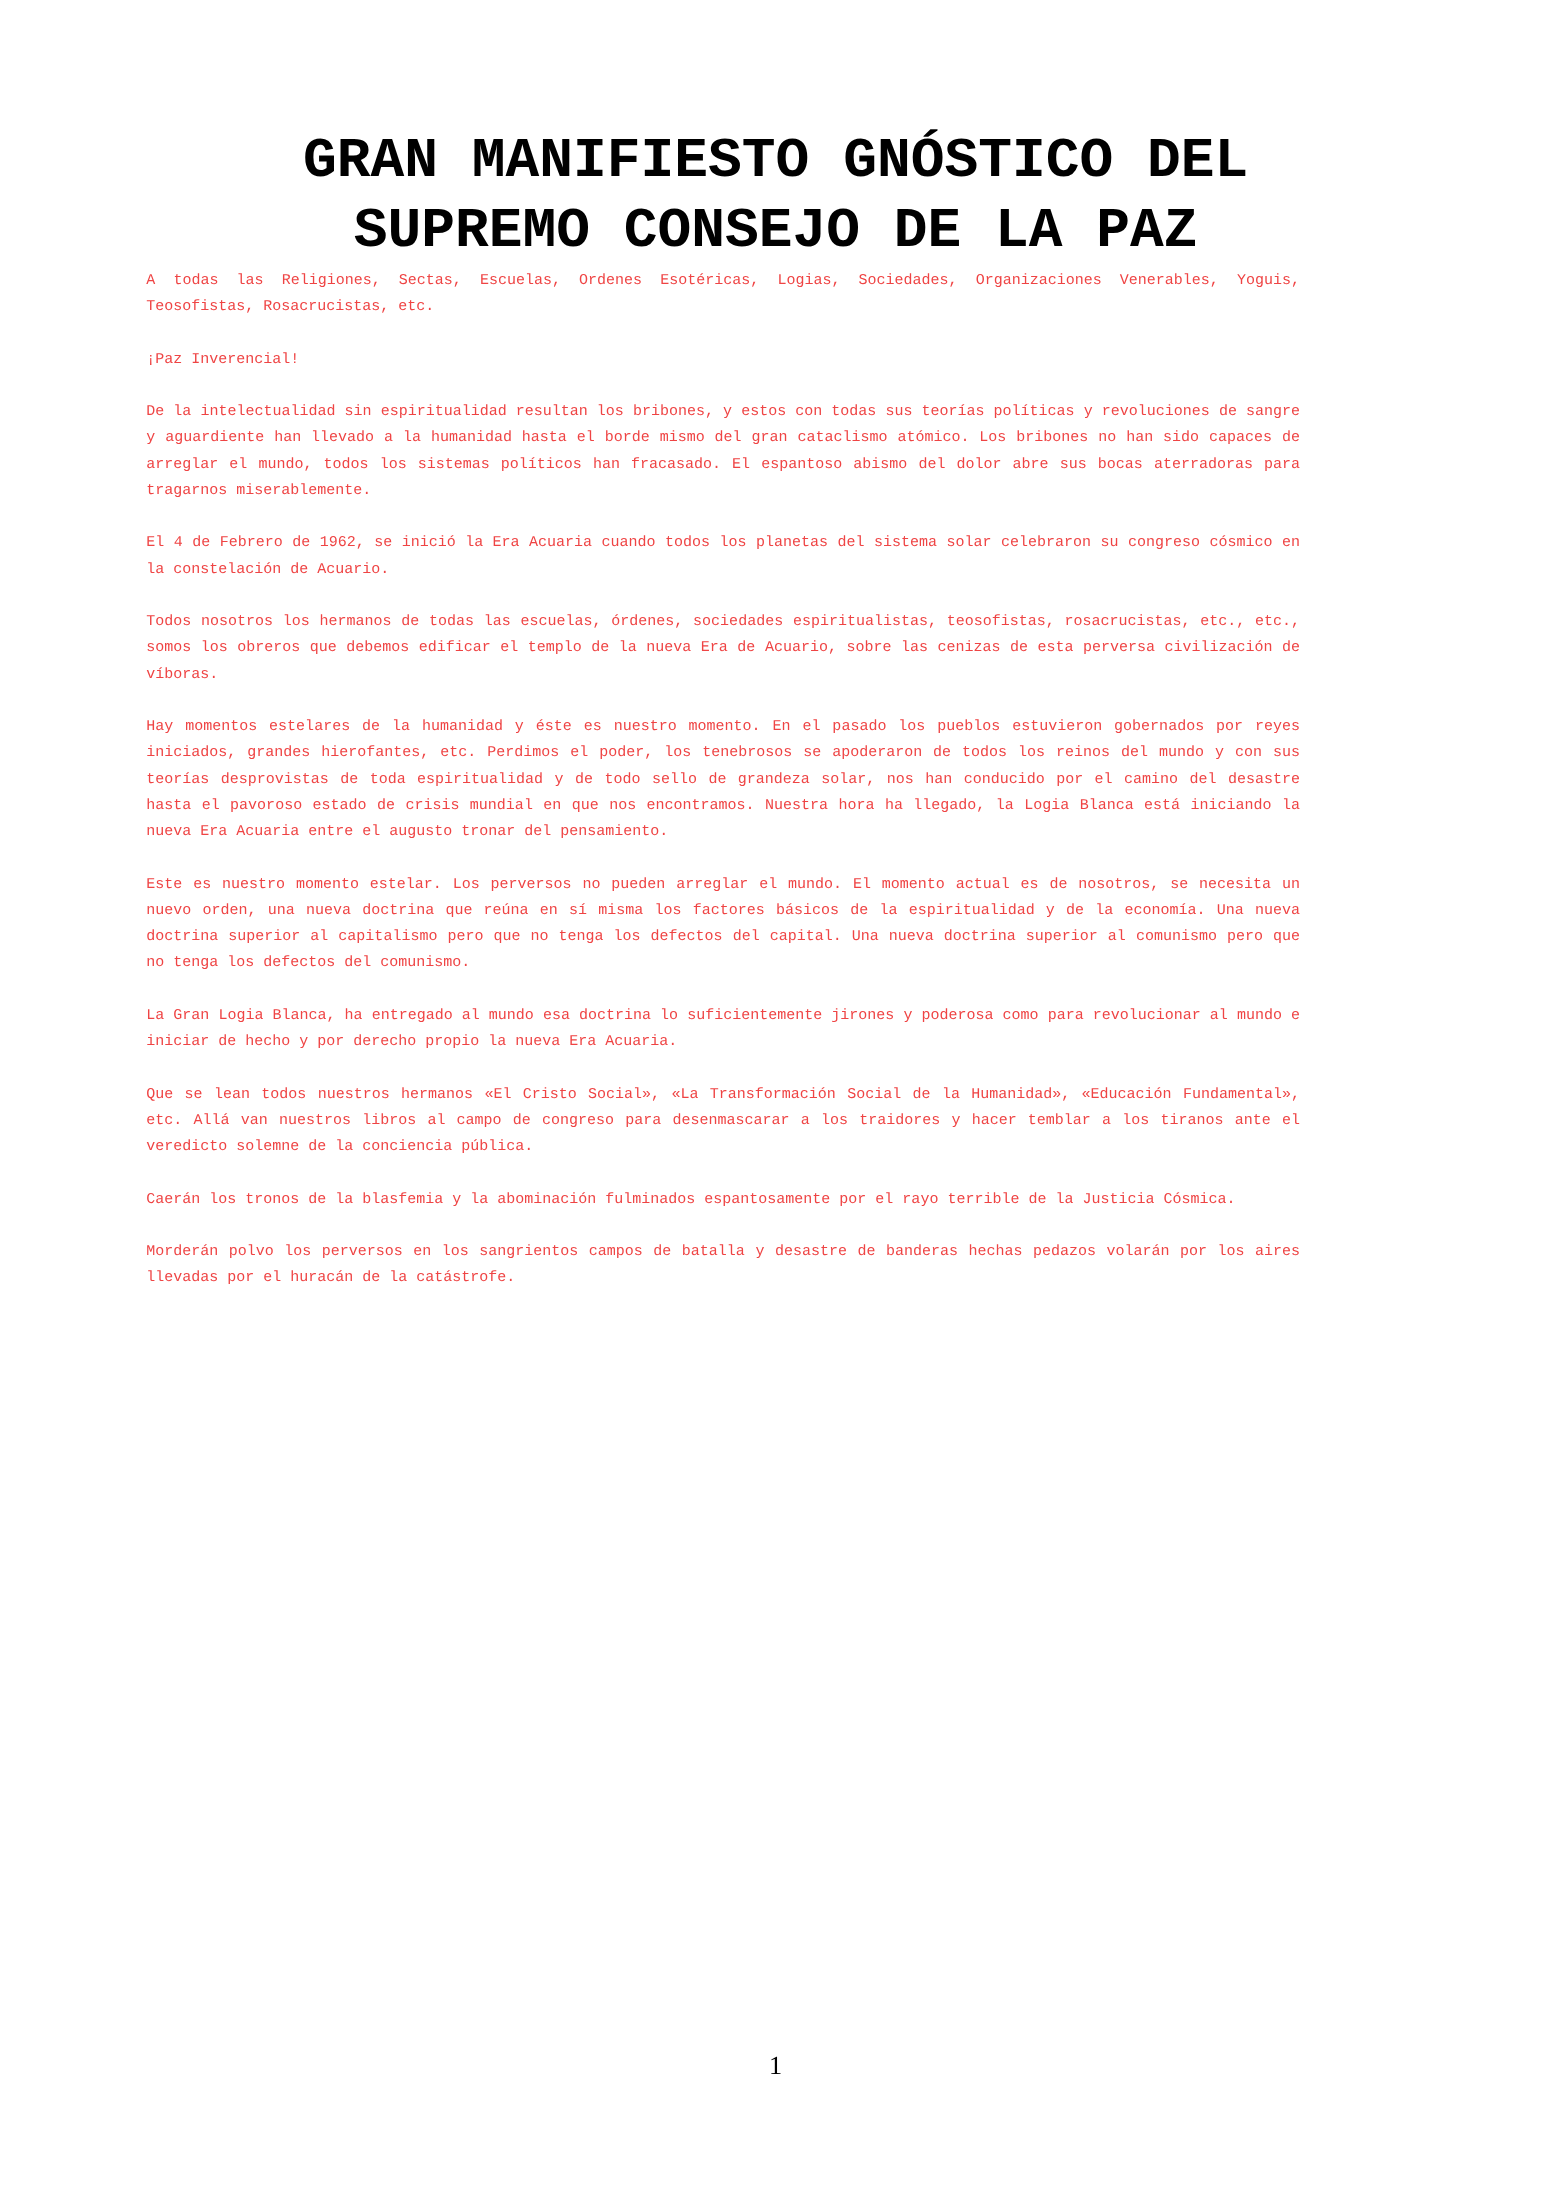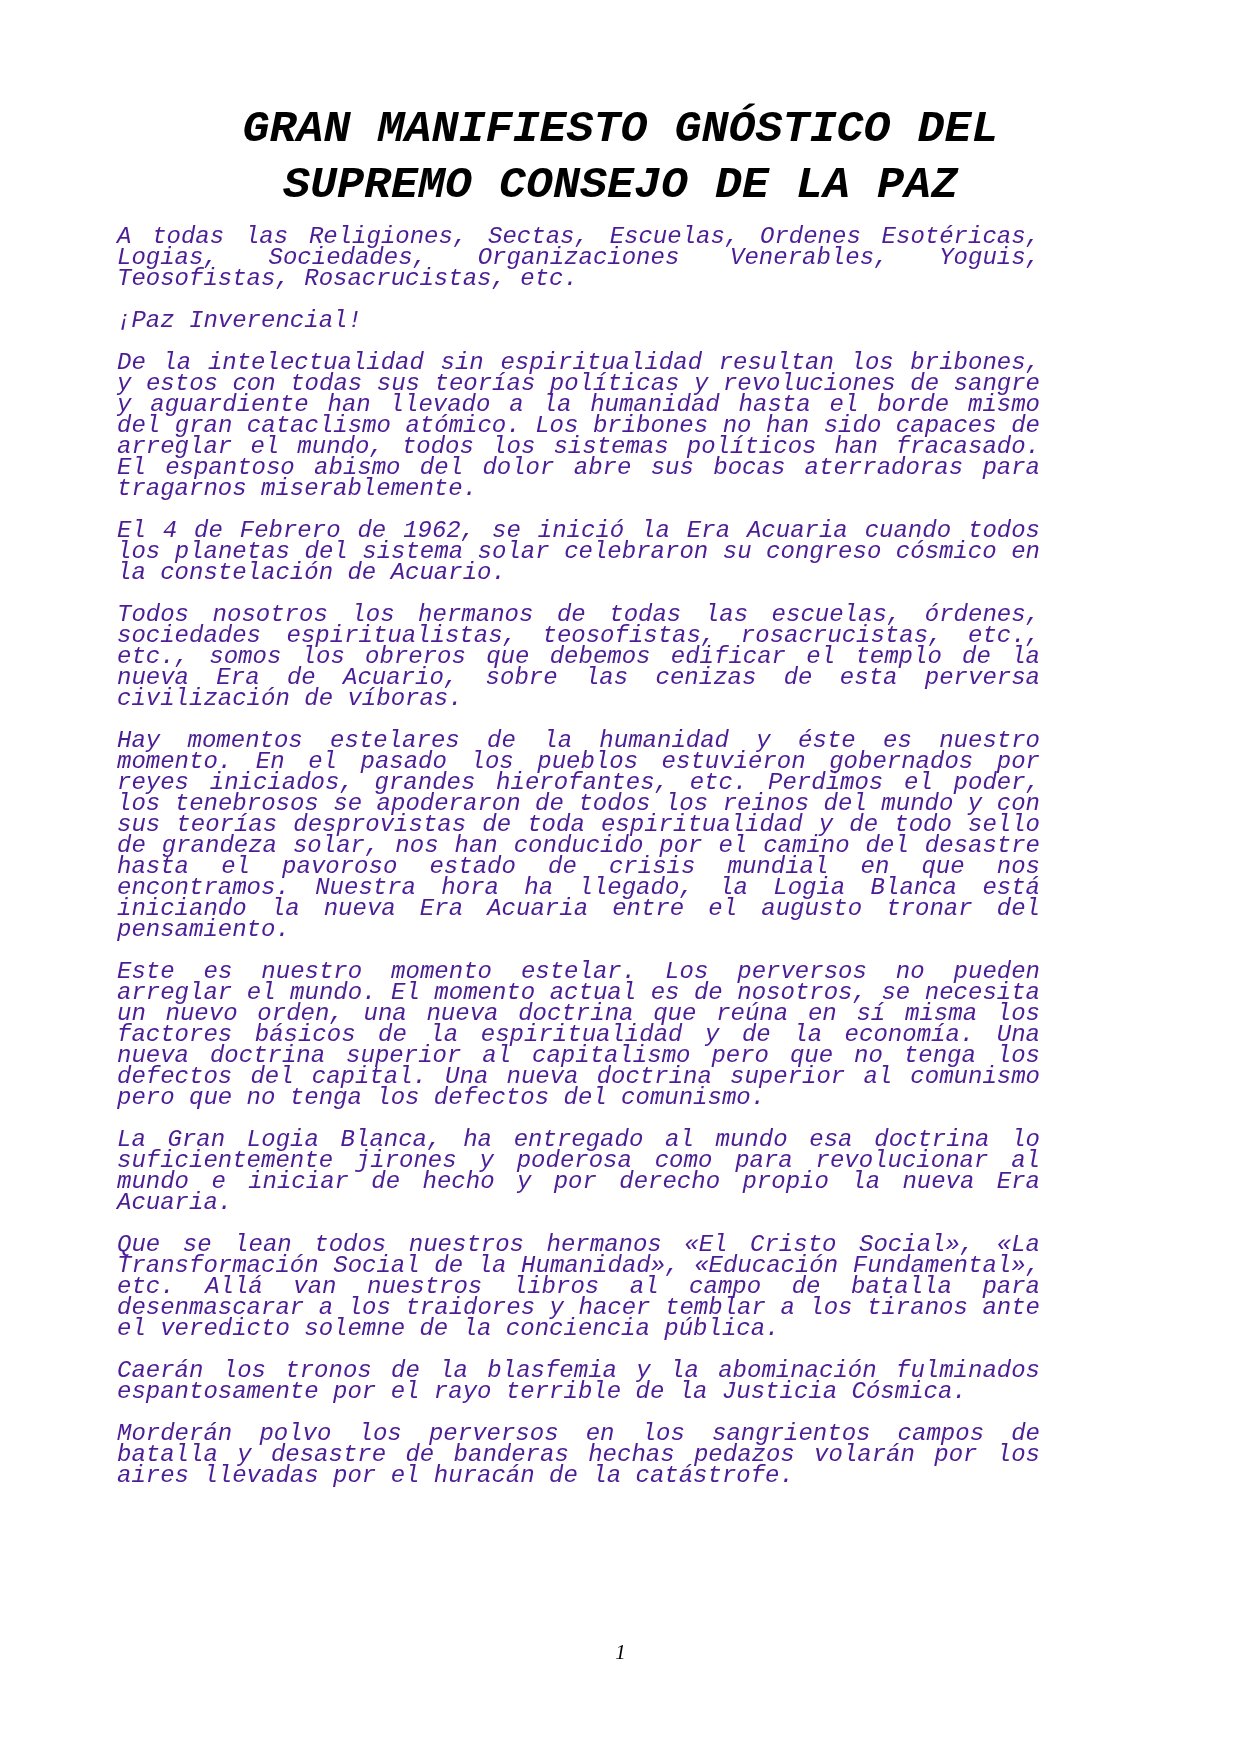--- a/index.html
+++ b/index.html
@@ -14,21 +14,20 @@
       overflow: hidden;
       color: #1a1a1a;
     }
     .page {
       position: absolute;
       left: 0;
       top: 0;
       width: 1090px;
       height: 1754px;
       background: #ffffff;
-      font-style: italic;
     }
     .title {
       position: absolute;
       left: 0;
       top: 72px;
       width: 1241px;
       text-align: center;
       font-family: "Liberation Mono", "DejaVu Sans Mono", monospace;
       font-weight: bold;
       font-size: 45px;
@@ -38,24 +37,23 @@
     }
     .title-line {
       display: block;
     }
     .body-text {
       position: absolute;
       left: 117px;
       top: 214px;
       width: 923px;
       font-family: "Liberation Mono", "DejaVu Sans Mono", monospace;
-      font-size: 24px;
+      font-size: 12px;
       line-height: 21px;
-      color: #4c1d95;
-      margin-top: 12px;
+      color: #ef4444;
     }
     .para {
       margin: 0 0 21px 0;
       text-align: justify;
       text-align-last: left;
     }
     .page-number {
       position: absolute;
       left: 0;
       top: 1640px;
@@ -79,20 +77,20 @@
 
   <div class="body-text">
     <p class="para">A todas las Religiones, Sectas, Escuelas, Ordenes Esotéricas, Logias, Sociedades, Organizaciones Venerables, Yoguis, Teosofistas, Rosacrucistas, etc.</p>
     <p class="para">¡Paz Inverencial!</p>
     <p class="para">De la intelectualidad sin espiritualidad resultan los bribones, y estos con todas sus teorías políticas y revoluciones de sangre y aguardiente han llevado a la humanidad hasta el borde mismo del gran cataclismo atómico. Los bribones no han sido capaces de arreglar el mundo, todos los sistemas políticos han fracasado. El espantoso abismo del dolor abre sus bocas aterradoras para tragarnos miserablemente.</p>
     <p class="para">El 4 de Febrero de 1962, se inició la Era Acuaria cuando todos los planetas del sistema solar celebraron su congreso cósmico en la constelación de Acuario.</p>
     <p class="para">Todos nosotros los hermanos de todas las escuelas, órdenes, sociedades espiritualistas, teosofistas, rosacrucistas, etc., etc., somos los obreros que debemos edificar el templo de la nueva Era de Acuario, sobre las cenizas de esta perversa civilización de víboras.</p>
     <p class="para">Hay momentos estelares de la humanidad y éste es nuestro momento. En el pasado los pueblos estuvieron gobernados por reyes iniciados, grandes hierofantes, etc. Perdimos el poder, los tenebrosos se apoderaron de todos los reinos del mundo y con sus teorías desprovistas de toda espiritualidad y de todo sello de grandeza solar, nos han conducido por el camino del desastre hasta el pavoroso estado de crisis mundial en que nos encontramos. Nuestra hora ha llegado, la Logia Blanca está iniciando la nueva Era Acuaria entre el augusto tronar del pensamiento.</p>
     <p class="para">Este es nuestro momento estelar. Los perversos no pueden arreglar el mundo. El momento actual es de nosotros, se necesita un nuevo orden, una nueva doctrina que reúna en sí misma los factores básicos de la espiritualidad y de la economía. Una nueva doctrina superior al capitalismo pero que no tenga los defectos del capital. Una nueva doctrina superior al comunismo pero que no tenga los defectos del comunismo.</p>
     <p class="para">La Gran Logia Blanca, ha entregado al mundo esa doctrina lo suficientemente jirones y poderosa como para revolucionar al mundo e iniciar de hecho y por derecho propio la nueva Era Acuaria.</p>
-    <p class="para">Que se lean todos nuestros hermanos «El Cristo Social», «La Transformación Social de la Humanidad», «Educación Fundamental», etc. Allá van nuestros libros al campo de batalla para desenmascarar a los traidores y hacer temblar a los tiranos ante el veredicto solemne de la conciencia pública.</p>
+    <p class="para">Que se lean todos nuestros hermanos «El Cristo Social», «La Transformación Social de la Humanidad», «Educación Fundamental», etc. Allá van nuestros libros al campo de congreso para desenmascarar a los traidores y hacer temblar a los tiranos ante el veredicto solemne de la conciencia pública.</p>
     <p class="para">Caerán los tronos de la blasfemia y la abominación fulminados espantosamente por el rayo terrible de la Justicia Cósmica.</p>
     <p class="para">Morderán polvo los perversos en los sangrientos campos de batalla y desastre de banderas hechas pedazos volarán por los aires llevadas por el huracán de la catástrofe.</p>
   </div>
 
   <div class="page-number">1</div>
 
 </div>
 
 </body></html>

